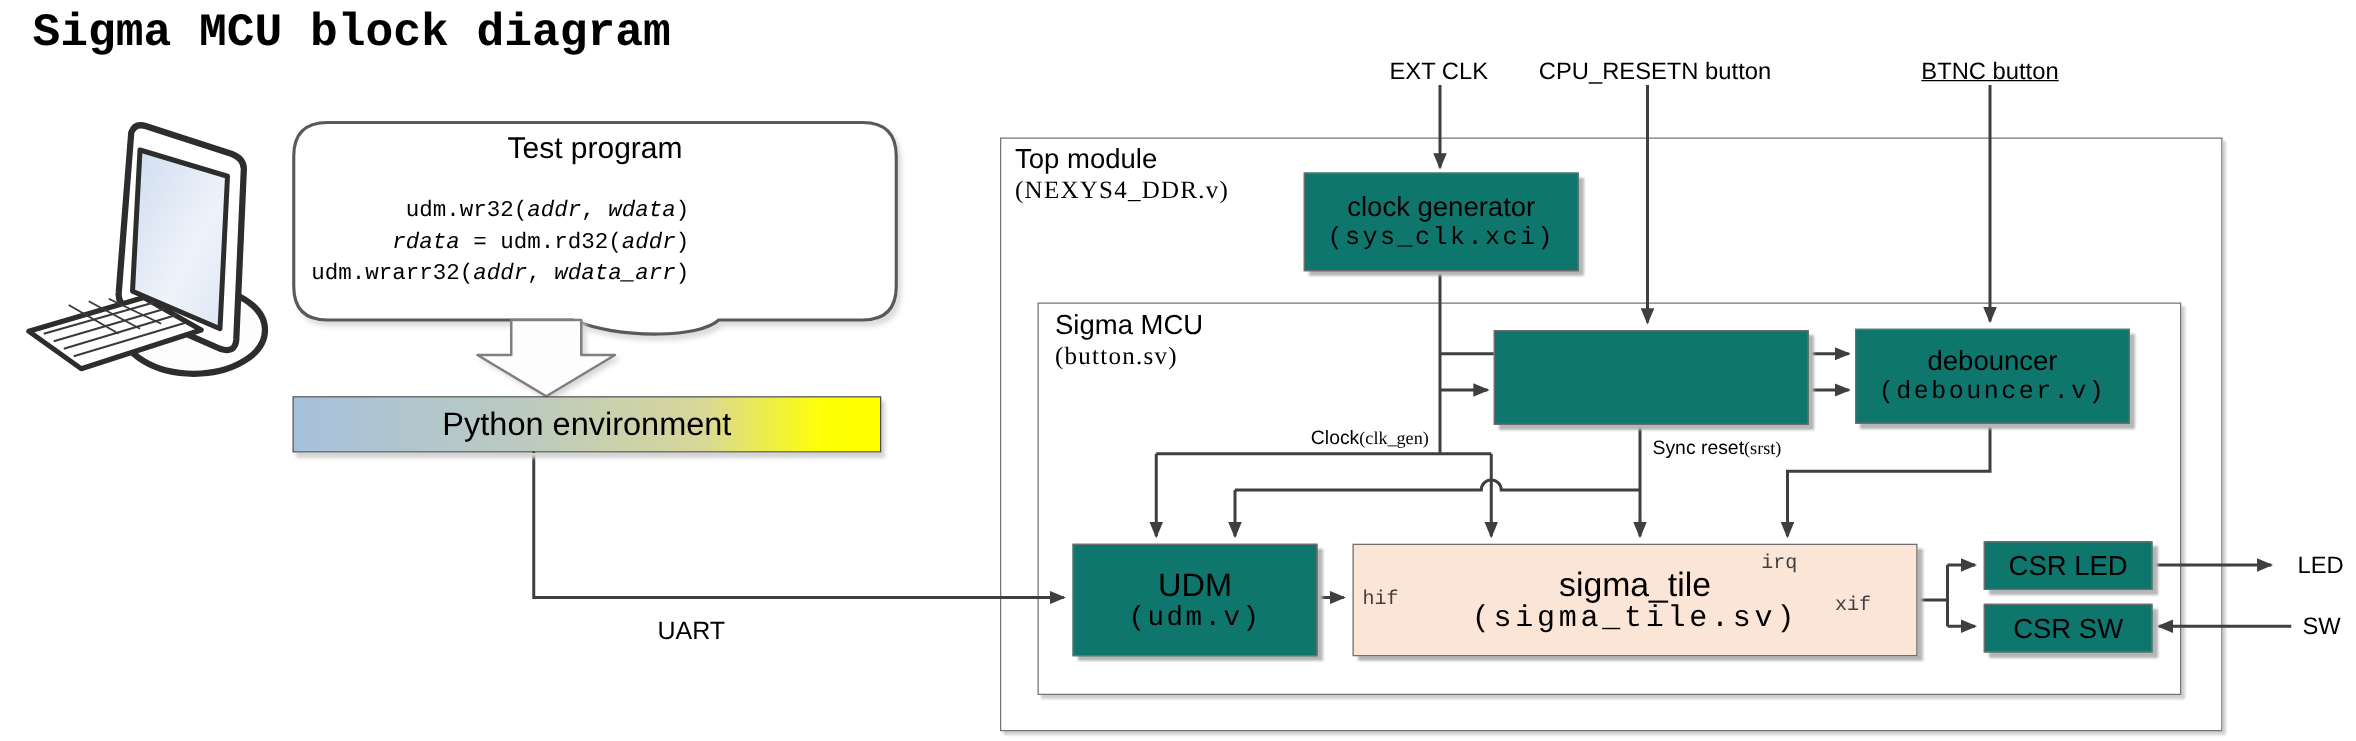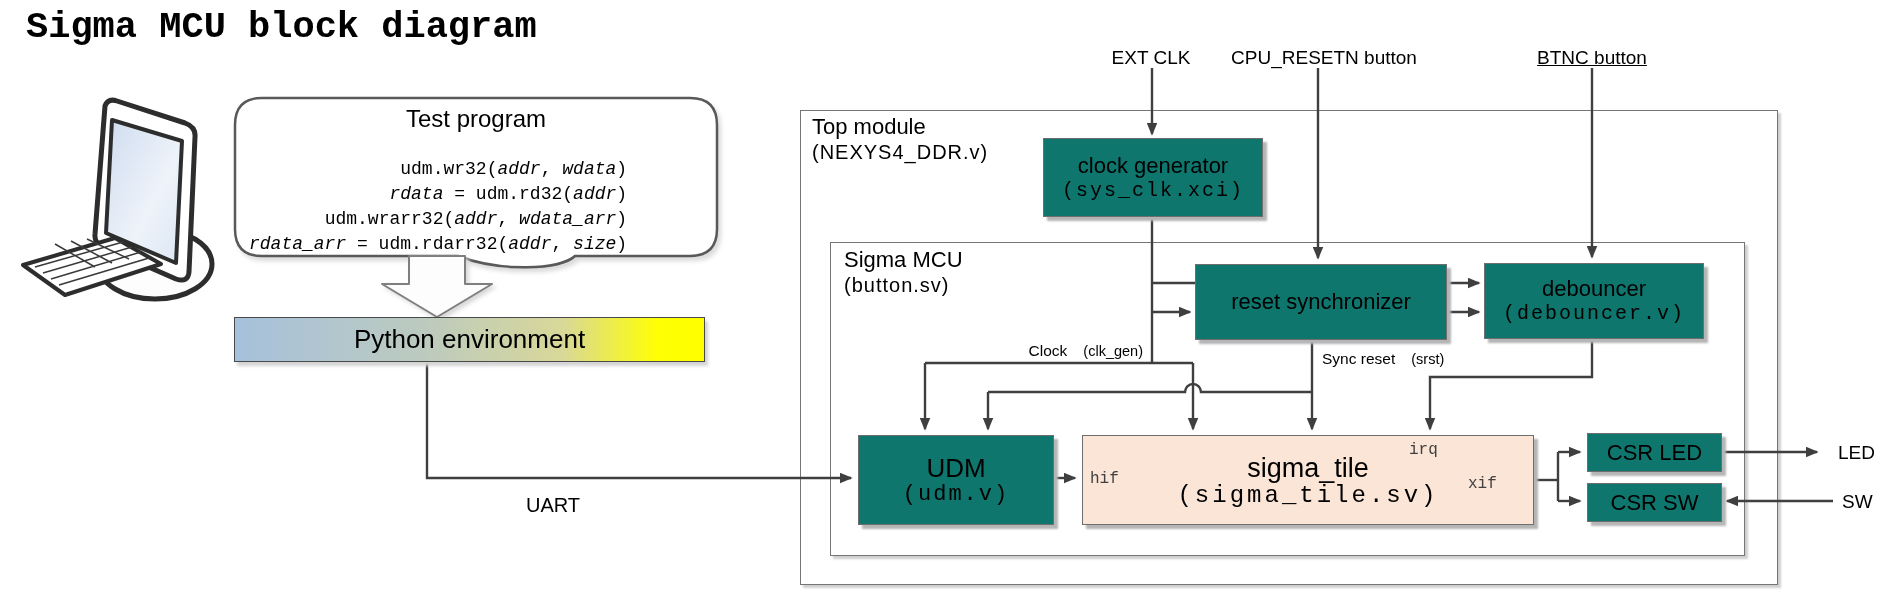--- a/index.html
+++ b/index.html
@@ -5,40 +5,40 @@
   html,body{margin:0;padding:0;background:#fff;}
   .stage{position:relative;width:1885px;height:593px;background:#ffffff;overflow:hidden;
          font-family:"Liberation Sans",sans-serif;color:#000;}
   .title{position:absolute;left:26px;top:6px;margin:0;
          font-family:"Liberation Mono",monospace;font-weight:bold;font-size:37px;letter-spacing:0;}
   
   .groupbox{position:absolute;border:1.6px solid #757575;background:transparent;
             box-shadow:3px 3px 2px #cfcfcf;}
   .glabel{position:absolute;}
   .gname{font-size:22px;line-height:26px;}
-  .gfile{font-family:Liberation Sans, sans-serif;font-size:20px;letter-spacing:1px;line-height:24px;}
+  .gfile{font-family:Liberation Serif, serif;font-size:20px;letter-spacing:1px;line-height:24px;}
   
   .blk{position:absolute;background:#0f766e;border:1.5px solid #6e6e6e;
        box-shadow:4px 4px 2px #b5b5b5;display:flex;flex-direction:column;
        align-items:center;justify-content:center;text-align:center;}
   .bname{font-size:22px;line-height:26px;}
   .bfile{font-family:"Liberation Mono",monospace;font-size:20px;letter-spacing:2px;line-height:24px;}
   .big .bname{font-size:26px;line-height:30px;}
   .big .bfile{font-size:22px;}
   .tile{background:#fbe5d6;}
   .tile .bname{font-size:27px;line-height:31px;}
   .tile .bfile{font-size:24px;letter-spacing:3px;}
   .csr .bname{font-size:22px;}
   
   .siglabel{position:absolute;font-size:19px;white-space:nowrap;transform:translateX(-50%);}
   .siglabel.plain{transform:none;}
   .portlabel{position:absolute;font-family:"Liberation Mono",monospace;font-size:16px;color:#404040;}
   .netlabel{position:absolute;white-space:nowrap;}
   .nl-sans{font-size:15.5px;}
-  .nl-mono{font-family:Liberation Sans, sans-serif;font-size:14.5px;margin-left:16px;}
+  .nl-mono{font-family:Liberation Serif, serif;font-size:14.5px;margin-left:0;}
   
   .pybar{position:absolute;left:234px;top:317px;width:469px;height:43px;
          border:1.5px solid #4a4a4a;box-shadow:3px 4px 3px #d4d4d4;
          background:linear-gradient(90deg,#a6c1dc 0%,#bccabf 40%,#d8d898 70%,#ffff05 90%,#ffff00 100%);
          display:flex;align-items:center;justify-content:center;font-size:26px;}
   
   .bubble-title{position:absolute;left:235px;top:105px;width:482px;text-align:center;font-size:24px;}
   .code{position:absolute;left:249px;top:157px;font-family:"Liberation Mono",monospace;
         font-size:18px;line-height:25px;}
   .cl{white-space:pre;text-align:right;}
@@ -114,21 +114,20 @@
       <path d="M1723 452 H1817" marker-end="url(#ah)"></path>
       <path d="M1833 501 H1727" marker-end="url(#ah)"></path>
     </g>
   </svg>
 
   <div class="bubble-title">Test program</div>
   <div class="code">
     <div class="cl"><span>udm.wr32(</span><span class="it">addr</span><span>, </span><span class="it">wdata</span><span>)</span></div>
     <div class="cl"><span class="it">rdata</span><span> = udm.rd32(</span><span class="it">addr</span><span>)</span></div>
     <div class="cl"><span>udm.wrarr32(</span><span class="it">addr</span><span>, </span><span class="it">wdata_arr</span><span>)</span></div>
-    <div class="cl"><span class="it">rdata_arr</span><span> = udm.rdarr32(</span><span class="it">addr</span><span>, </span><span class="it">size</span><span>)</span></div>
   </div>
 
   <div class="pybar">
     <span>Python environment</span>
   </div>
 
   <div class="siglabel" style="left:1151px;top:47px;">EXT CLK</div>
   <div class="siglabel" style="left:1324px;top:47px;">CPU_RESETN button</div>
   <div class="siglabel" style="left:1592px;top:47px;text-decoration:underline;">BTNC button</div>
   <div class="siglabel" style="left:553px;top:494px;font-size:20px;">UART</div>
@@ -140,21 +139,20 @@
   </div>
   <div class="netlabel" style="left:1322px;top:350px;">
     <span class="nl-sans">Sync reset</span><span class="nl-mono">(srst)</span>
   </div>
 
   <div class="blk" style="left:1043px;top:138px;width:218px;height:77px;">
     <div class="bname">clock generator</div>
     <div class="bfile">(sys_clk.xci)</div>
   </div>
   <div class="blk" style="left:1195px;top:264px;width:250px;height:74px;">
-    <div class="bname">reset synchronizer</div>
   </div>
   <div class="blk" style="left:1484px;top:263px;width:218px;height:74px;">
     <div class="bname">debouncer</div>
     <div class="bfile">(debouncer.v)</div>
   </div>
   <div class="blk big" style="left:858px;top:435px;width:194px;height:88px;">
     <div class="bname">UDM</div>
     <div class="bfile">(udm.v)</div>
   </div>
   <div class="blk tile" style="left:1082px;top:435px;width:450px;height:88px;">

